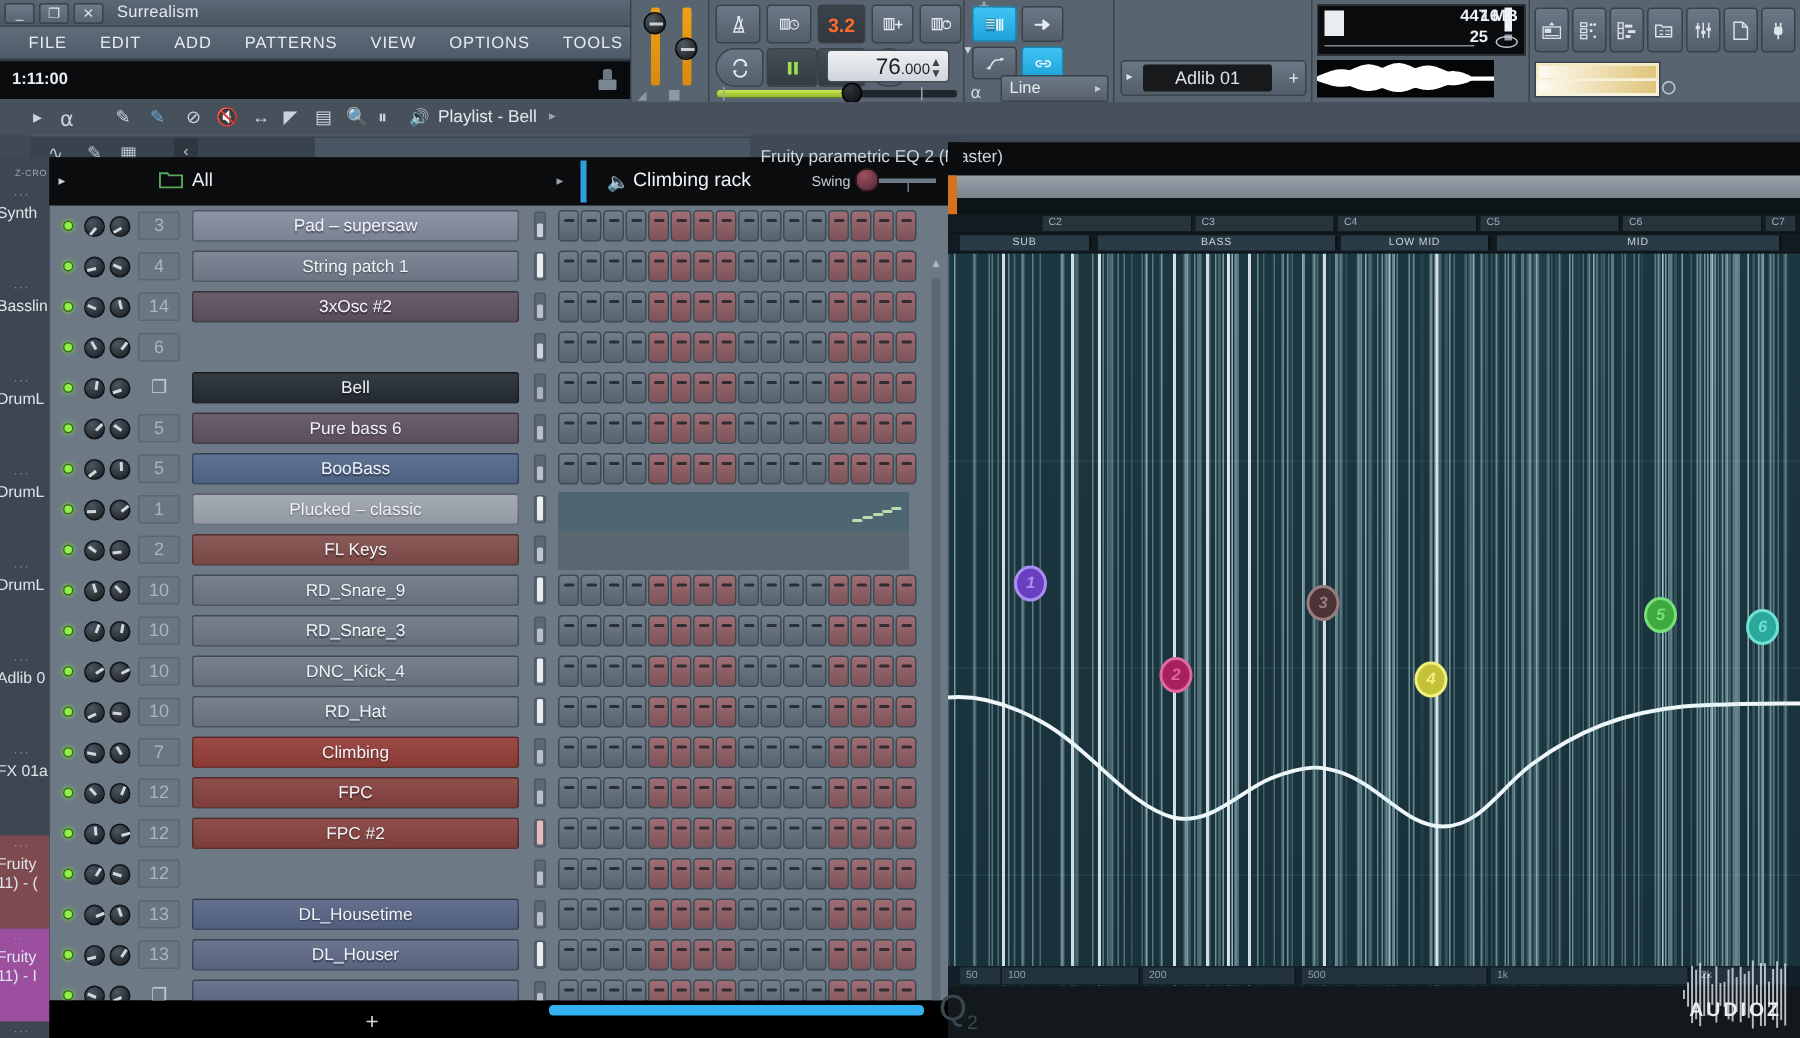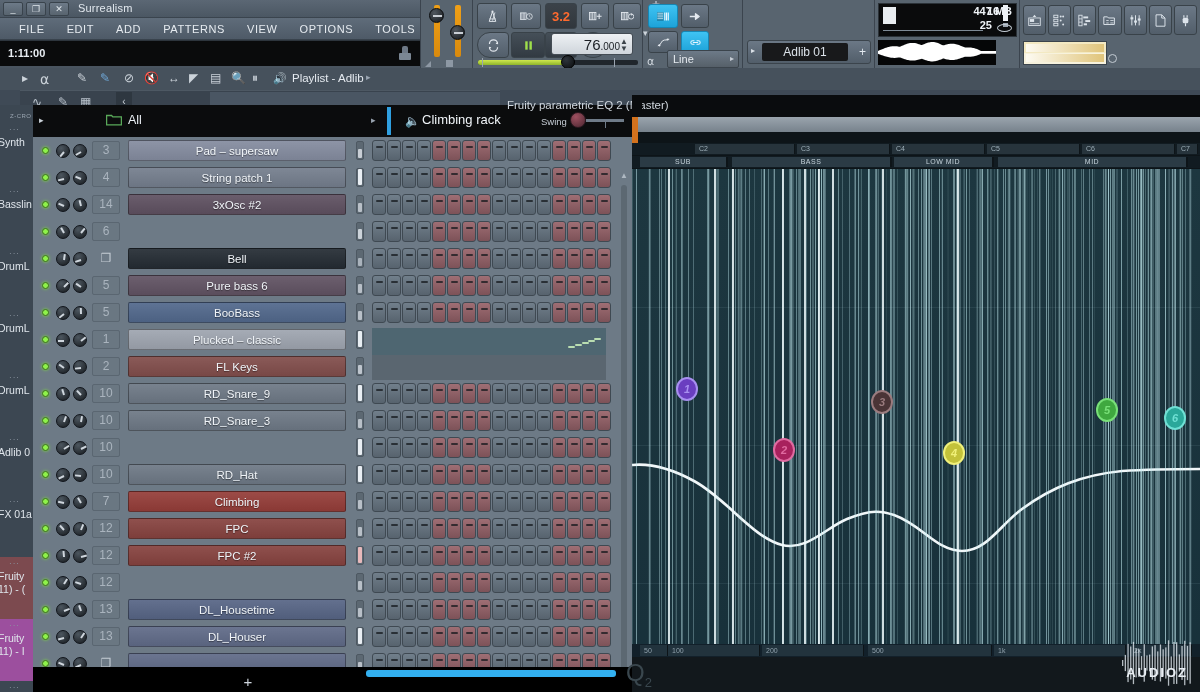--- a/index.html
+++ b/index.html
@@ -482,21 +482,21 @@
     <span class="ic" style="left:77px">✎</span>
     <span class="ic" style="left:100px;color:#6fa8d8">✎</span>
     <span class="ic" style="left:124px">⊘</span>
     <span class="ic" style="left:144px">🔇</span>
     <span class="ic" style="left:168px">↔</span>
     <span class="ic" style="left:189px">◤</span>
     <span class="ic" style="left:210px">▤</span>
     <span class="ic" style="left:231px">🔍</span>
     <span class="ic" style="left:252px">⏸</span>
     <span id="t2play" style="left:273px">🔊</span>
-    <span id="t2label" style="left:292px">Playlist - Adlib</span>
+    <span id="t2label" style="left:292px">Playlist - Bell</span>
     <span id="t2arrow" style="left:366px">▸</span>
   </div>
 
   <div id="tool3">
     <span class="tic" style="left:12px">∿</span>
     <span class="tic" style="left:38px">✎</span>
     <span class="tic" style="left:60px">▦</span>
     <span class="sep">‹</span>
     <span class="field"></span>
   </div>
@@ -887,20 +887,21 @@
           </div>
           <div class="chrow">
             <span class="led"></span>
             <span class="knob k1">
               <i style="transform:rotate(57deg)"></i>
             </span>
             <span class="knob k2">
               <i style="transform:rotate(63deg)"></i>
             </span>
             <span class="num">10</span>
+            <span class="chname" style="background:linear-gradient(180deg,#78828e, #66707c)">DNC_Kick_4</span>
             <span class="vslot">
               <i style="height:16px;background:#e9eef3"></i>
             </span>
             <span class="steps">
               <span class="step g"></span>
               <span class="step g"></span>
               <span class="step g"></span>
               <span class="step g"></span>
               <span class="step r"></span>
               <span class="step r"></span>

